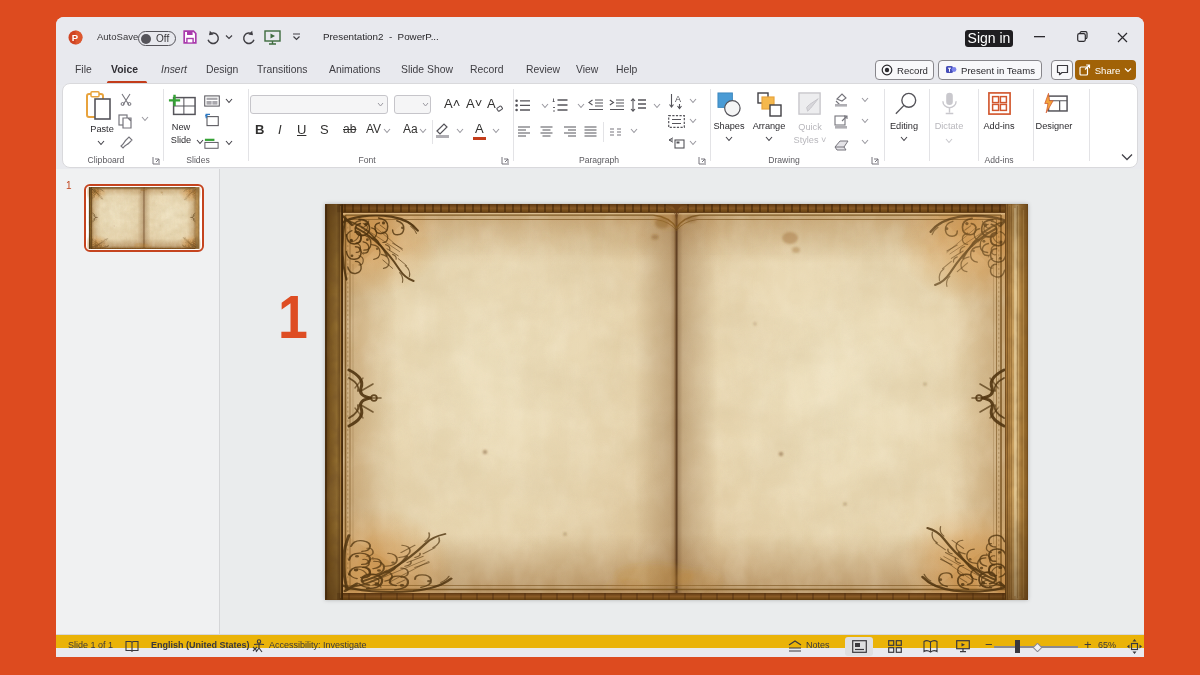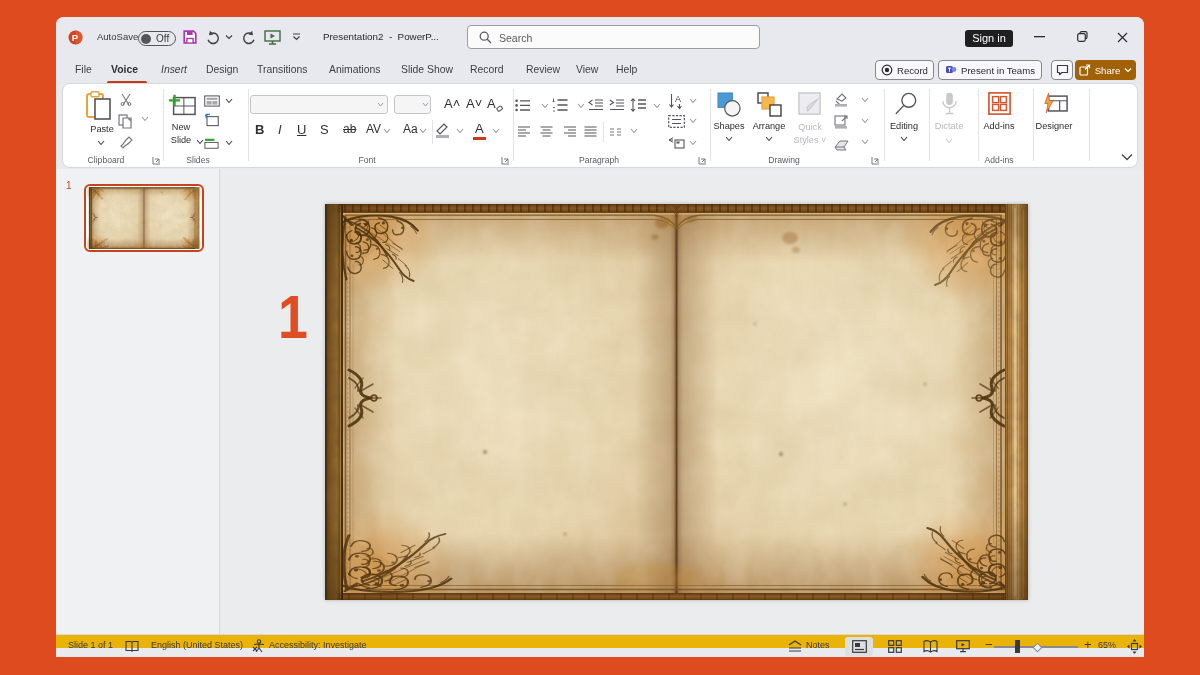--- a/index.html
+++ b/index.html
@@ -12,21 +12,21 @@
 
   
   #titlebar { position:absolute; left:0; top:0; width:1088px; height:38px; background:#E8E9EE; }
   #autosave-lbl { position:absolute; left:41px; top:14px; font-size:9.5px; color:#38373A; }
   #toggle { position:absolute; left:82px; top:14px; width:38px; height:15px; border:1px solid #55545A; border-radius:8px; background:#E8E9EE; }
   #toggle .knob { position:absolute; left:2px; top:1.5px; width:10px; height:10px; border-radius:50%; background:#55545A; }
   #toggle .off { position:absolute; left:17px; top:1px; font-size:10px; color:#38373A; }
   #ttext { position:absolute; left:267px; top:14px; font-size:9.8px; color:#28272A; }
   #searchbox { position:absolute; left:411px; top:8px; width:293px; height:24px; background:#FBFBFC; border:1px solid #9D9CA3; border-radius:4px; }
   #searchbox span { position:absolute; left:31px; top:6px; font-size:10.5px; color:#5A585E; }
-  #signin { position:absolute; left:909px; top:13px; width:48px; height:17px; background:#1F1E21; color:#fff; border-radius:3px; font-size:11px; text-align:center; line-height:17px; }
+  #signin { position:absolute; left:909px; top:13px; width:48px; height:17px; background:#1F1E21; color:#fff; border-radius:3px; font-size:14px; text-align:center; line-height:17px; }
 
   
   #tabs { position:absolute; left:0; top:38px; width:1088px; height:30px; background:#E8E9EE; }
   .tab { position:absolute; top:9px; font-size:10.4px; color:#3E3D42; }
   #tab-home { font-weight:bold; color:#2F2E33; }
   #home-underline { position:absolute; left:51px; top:26px; width:40px; height:2.5px; background:#C33C1A; border-radius:2px; }
   .pillbtn { position:absolute; top:5px; height:20px; border:1px solid #87868B; border-radius:4px; background:#F8F8FA; font-size:9.6px; color:#2B2A2E; display:flex; align-items:center; justify-content:center; gap:4px; box-sizing:border-box; }
   #sharebtn { position:absolute; top:5px; height:20px; width:61px; border-radius:4px; background:#a16207; color:#fff; font-size:9.6px; display:flex; align-items:center; justify-content:center; gap:4px; box-sizing:border-box; }
 
   
@@ -84,27 +84,20 @@
     <svg class="abs" style="left:208px; top:13px;" width="17" height="15" viewBox="0 0 17 15">
       <rect x="1" y="1" width="15" height="10" fill="none" stroke="#3E6B3E" stroke-width="1.4"></rect>
       <path d="M6.5 3.5 L11 6 L6.5 8.5 Z" fill="#3E6B3E"></path>
       <path d="M8.5 11 v3 M5 14 h7" stroke="#3E6B3E" stroke-width="1.4"></path>
     </svg>
     <svg class="abs" style="left:236px; top:16px;" width="9" height="8" viewBox="0 0 9 8">
       <path d="M1 1 h7" stroke="#403F44" stroke-width="1.2"></path>
       <path d="M1.5 3.5 L4.5 6.5 L7.5 3.5" fill="none" stroke="#403F44" stroke-width="1.2"></path>
     </svg>
     <span id="ttext">Presentation2&nbsp;&nbsp;-&nbsp;&nbsp;PowerP...</span>
-    <div id="searchbox">
-      <svg class="abs" style="left:11px; top:5px;" width="13" height="13" viewBox="0 0 13 13">
-        <circle cx="5.2" cy="5.2" r="4" fill="none" stroke="#5A585E" stroke-width="1.3"></circle>
-        <path d="M8.3 8.3 L12 12" stroke="#5A585E" stroke-width="1.3"></path>
-      </svg>
-      <span>Search</span>
-    </div>
     <div id="signin">Sign in</div>
     <svg class="abs" style="left:978px; top:18.5px;" width="11" height="2" viewBox="0 0 11 2">
         <rect width="11" height="1.3" fill="#2B2A2E"></rect>
       </svg>
     <svg class="abs" style="left:1021px; top:14px;" width="11" height="11" viewBox="0 0 11 11">
       <rect x="0.7" y="2.7" width="7.6" height="7.6" rx="1.5" fill="#E8E9EE" stroke="#2B2A2E" stroke-width="1.2"></rect>
       <path d="M3 2.7 v-0.5 a1.5 1.5 0 0 1 1.5 -1.5 h4 a1.5 1.5 0 0 1 1.5 1.5 v4 a1.5 1.5 0 0 1 -1.5 1.5 h-0.5" fill="none" stroke="#2B2A2E" stroke-width="1.2"></path>
     </svg>
     <svg class="abs" style="left:1061px; top:14.5px;" width="11" height="11" viewBox="0 0 11 11">
       <path d="M1 1 L10 10 M10 1 L1 10" stroke="#2B2A2E" stroke-width="1.2"></path>
@@ -456,21 +449,21 @@
           <use href="#bookart"></use>
         </svg>
     </div>
   </div>
 
   <div id="statusbar">
     <span class="it" style="left:12px;">Slide 1 of 1</span>
     <svg class="it abs" style="left:69px; top:5px;" width="14" height="13" viewBox="0 0 14 13">
       <path d="M1 1.5 h4.5 a1.5 1.5 0 0 1 1.5 1.5 a1.5 1.5 0 0 1 1.5 -1.5 h4.5 v9 h-4.7 a1.3 1.3 0 0 0 -1.3 1 a1.3 1.3 0 0 0 -1.3 -1 h-4.7 z M7 3 v8" fill="none" stroke="#3A393E" stroke-width="1.1"></path>
     </svg>
-    <span class="it" style="left:95px;">English (United States)</span>
+    <span class="it" style="left:95px;font-weight:bold;">English (United States)</span>
     <svg class="it abs" style="left:196px; top:4px;" width="14" height="14" viewBox="0 0 14 14">
       <circle cx="7" cy="2.5" r="1.7" fill="none" stroke="#3A393E" stroke-width="1.1"></circle>
       <path d="M2 5.5 L7 5 L12 5.5 M7 5 v4 M7 9 L4 13 M7 9 L10 13" fill="none" stroke="#3A393E" stroke-width="1.1"></path>
       <path d="M1 8 L5 12 M5 8 L1 12" stroke="#3A393E" stroke-width="1.1"></path>
     </svg>
     <span class="it" style="left:213px;">Accessibility: Investigate</span>
 
     <svg class="it abs" style="left:731px; top:5px;" width="16" height="13" viewBox="0 0 16 13">
       <path d="M2 5 L8 1 L14 5" fill="none" stroke="#3A393E" stroke-width="1.2"></path>
       <path d="M2 8 h12 M2 11 h12" stroke="#3A393E" stroke-width="1.2"></path>

